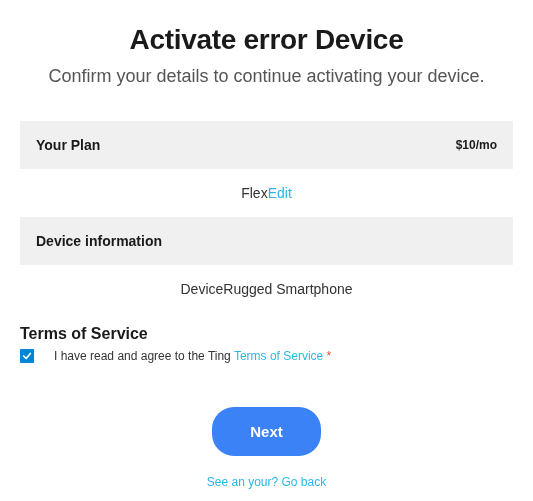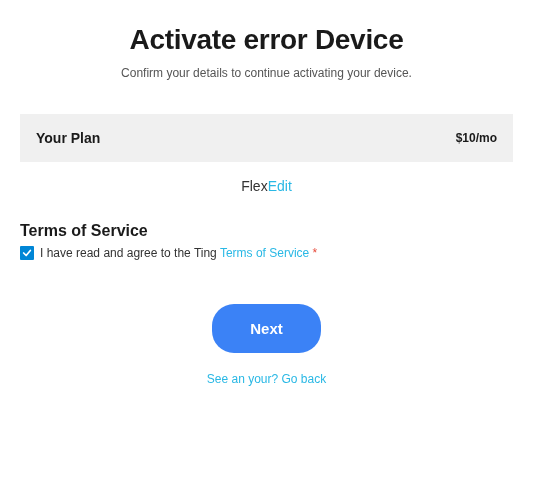--- a/index.html
+++ b/index.html
@@ -20,21 +20,21 @@
     .page-title {
       text-align: center;
       font-size: 28px;
       font-weight: 600;
       color: #1a1a1a;
       margin-bottom: 10px;
       letter-spacing: -0.3px;
     }
     .subtitle {
       text-align: center;
-      font-size: 12px;
+      font-size: 18px;
       color: #555;
       margin-bottom: 34px;
     }
     .section-header {
       background: #f0f0f0;
       padding: 16px 16px;
       display: flex;
       justify-content: space-between;
       align-items: center;
     }
@@ -70,21 +70,21 @@
     }
     .tos-heading {
       font-size: 16px;
       font-weight: 700;
       color: #1a1a1a;
       margin-bottom: 6px;
     }
     .tos-row {
       display: flex;
       align-items: center;
-      gap: 6px;
+      gap: 20px;
       font-size: 12px;
       color: #333;
     }
     .checkbox {
       width: 14px;
       height: 14px;
       border: 2px solid #0086d6;
       background: #0086d6;
       display: flex;
       align-items: center;
@@ -139,20 +139,27 @@
 
   <div class="section-header">
     <span class="section-header-label">Your Plan</span>
     <span class="section-header-value">$10/mo</span>
   </div>
   <div class="row">
     <span>Flex</span>
     <a class="edit-link">Edit</a>
   </div>
 
+  <div class="section-header">
+    <span class="section-header-label">Device information</span>
+  </div>
+  <div class="row">
+    <span>Device</span>
+    <span class="row-value">Rugged Smartphone</span>
+  </div>
 
   <div class="tos-section">
     <div class="tos-heading">Terms of Service</div>
     <div class="tos-row">
       <span class="checkbox">
         <svg viewBox="0 0 12 12">
           <path d="M2 6 L5 9 L10 3" stroke="#fff" stroke-width="2" fill="none" stroke-linecap="round" stroke-linejoin="round"></path>
         </svg>
       </span>
       <span>

